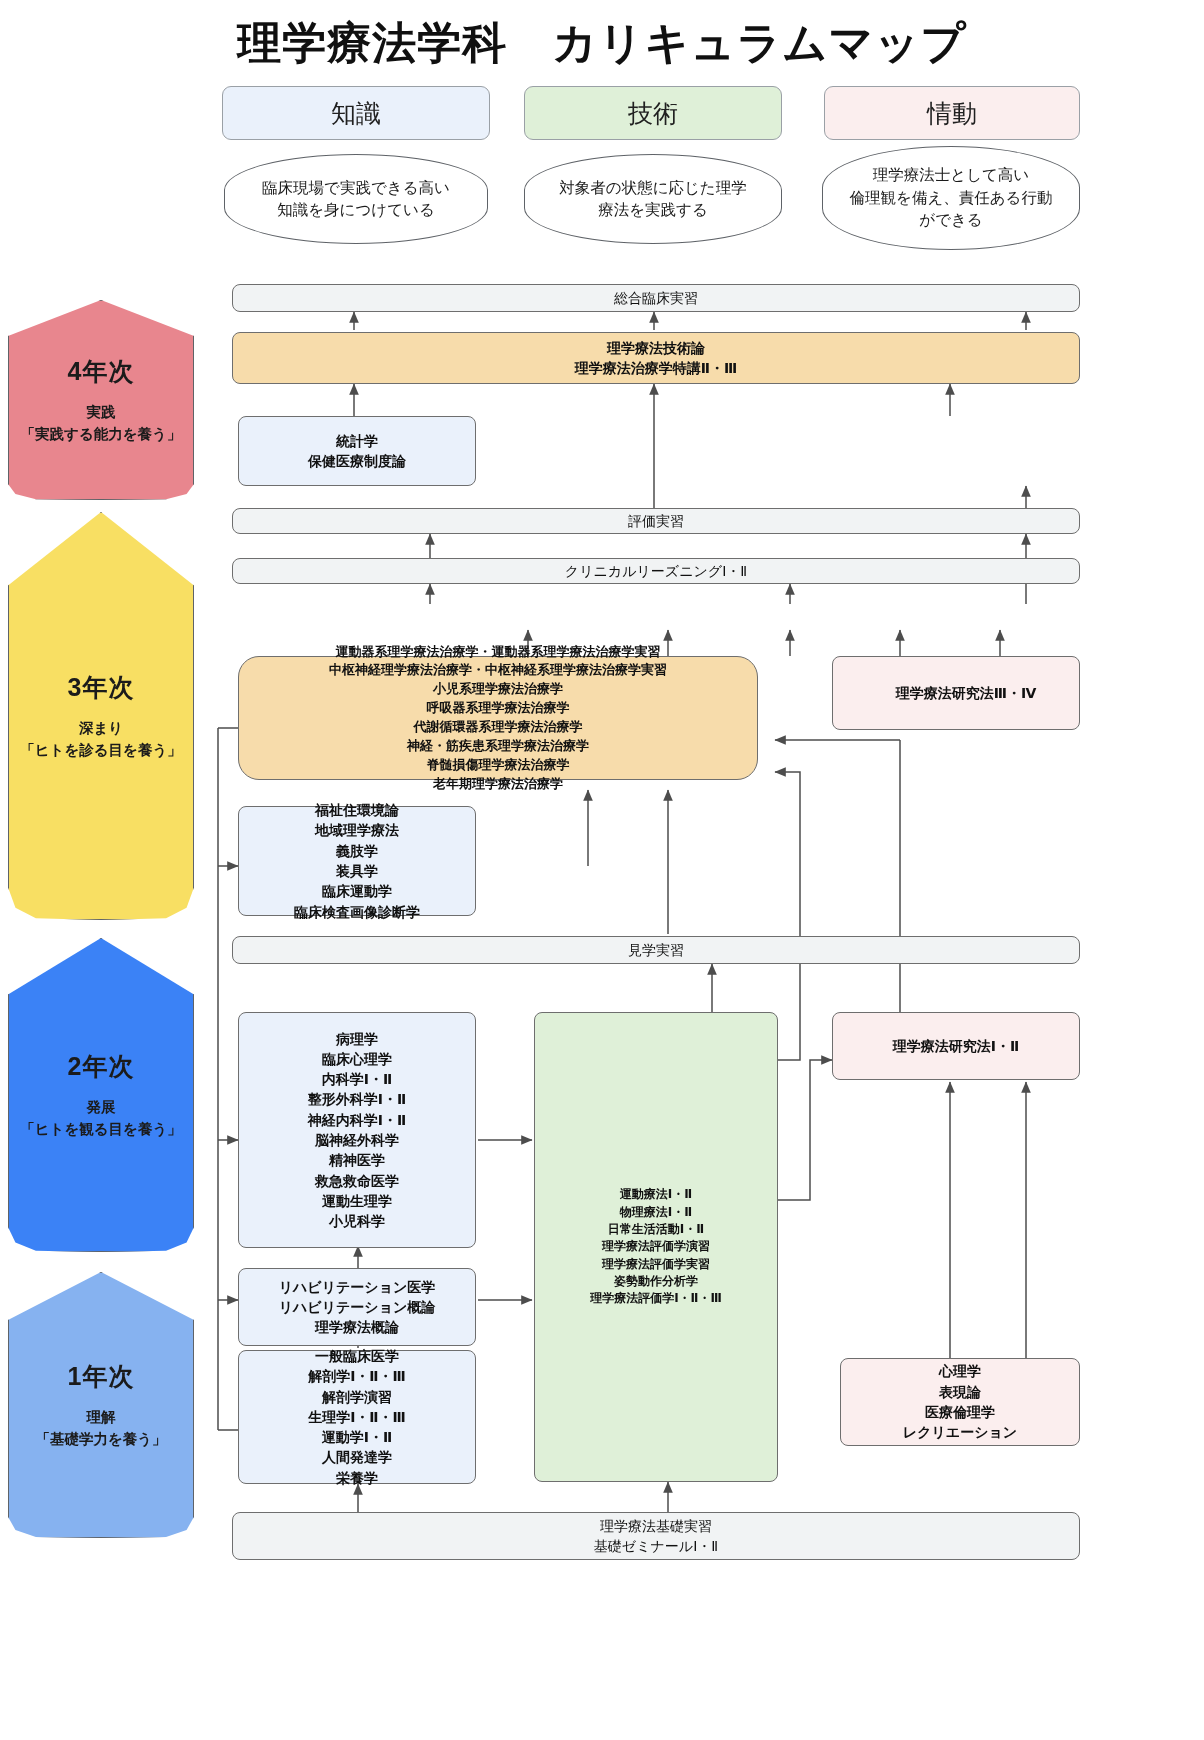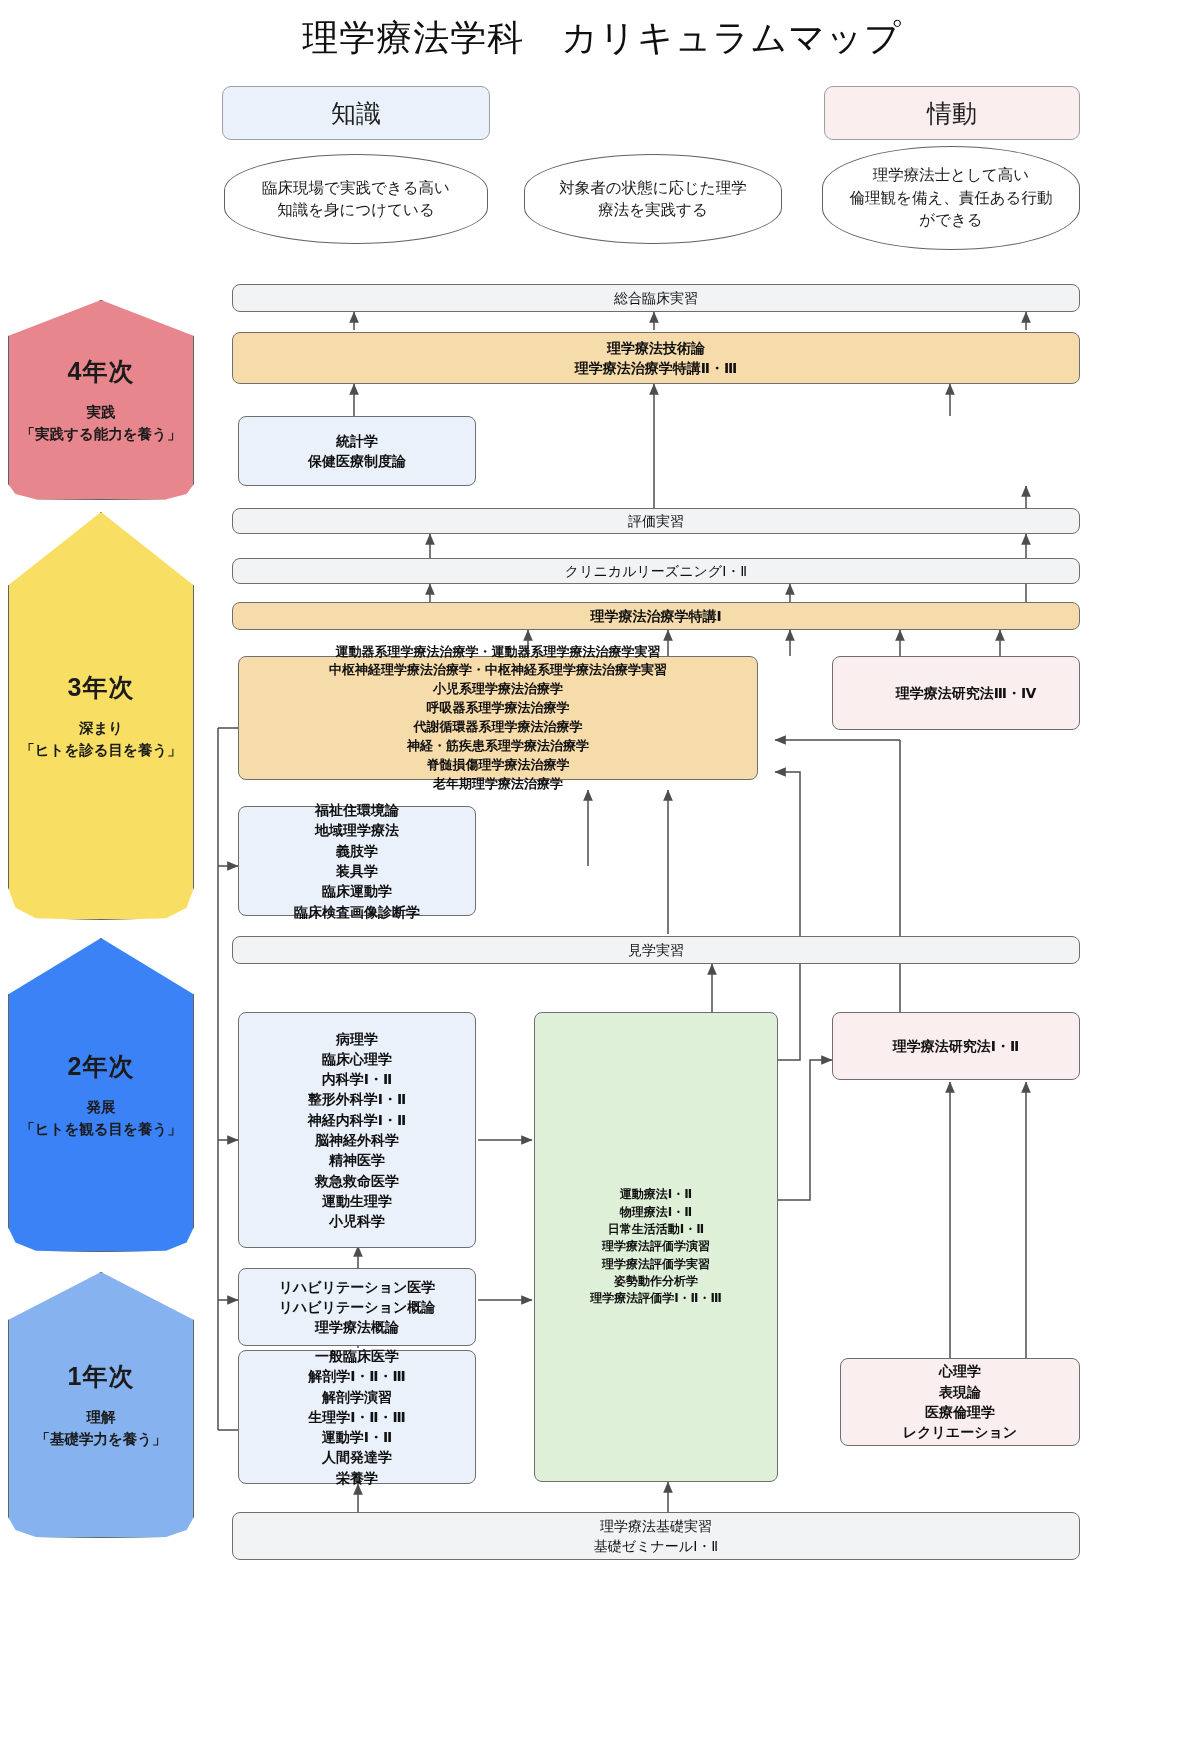--- a/index.html
+++ b/index.html
@@ -15,22 +15,22 @@
     overflow: hidden;
     background: #ffffff;
   }
 
   
   #title {
     position: absolute;
     left: 0; top: 14px;
     width: 1204px;
     text-align: center;
-    font-size: 36px;
-    font-weight: normal;
+    font-size: 44px;
+    font-weight: bold;
     letter-spacing: 1px;
     color: #101010;
     white-space: pre;
   }
 
   
   .domain-head {
     position: absolute;
     height: 54px;
     border-radius: 9px;
@@ -93,20 +93,23 @@
 </head>
 <body>
 
 <div id="page">
 
   <div id="title">理学療法学科　カリキュラムマップ</div>
 
   <div class="domain-head" style="left:222px; top:86px; width:268px; background:#eaf1fb;">
     <span>知識</span>
   </div>
+  <div class="domain-head" style="left:524px; top:86px; width:258px; background:#dff0d8;">
+    <span>技術</span>
+  </div>
   <div class="domain-head" style="left:824px; top:86px; width:256px; background:#fbeeee;font-family:Liberation Serif, serif;">
     <span>情動</span>
   </div>
 
   <div class="domain-desc" style="left:224px; top:154px; width:264px; height:90px;">
     <span class="lines" style="white-space:pre-line;">臨床現場で実践できる高い
 知識を身につけている</span>
   </div>
   <div class="domain-desc" style="left:524px; top:154px; width:258px; height:90px;">
     <span class="lines" style="white-space:pre-line;">対象者の状態に応じた理学
@@ -228,25 +231,22 @@
 
 
   <div class="box bar" style="left:232px; top:508px; width:848px; height:26px;">
     <span class="lines">評価実習</span>
   </div>
 
   <div class="box bar" style="left:232px; top:558px; width:848px; height:26px;">
     <span class="lines">クリニカルリーズニングⅠ・Ⅱ</span>
   </div>
 
-  <div class="box practice" style="left:232px; top:602px; width:848px; height:28px;">
-    <span class="lines">理学療法治療学特講Ⅰ</span>
-  </div>
-
-  <div class="box practice" style="left:238px; top:656px; width:520px; height:124px; font-size:13px;">
+
+  <div class="box practice" style="left:238px; top:656px; width:520px; height:124px; font-size:13px;border-radius:21px;">
     <span class="lines">運動器系理学療法治療学・運動器系理学療法治療学実習
 中枢神経理学療法治療学・中枢神経系理学療法治療学実習
 小児系理学療法治療学
 呼吸器系理学療法治療学
 代謝循環器系理学療法治療学
 神経・筋疾患系理学療法治療学
 脊髄損傷理学療法治療学
 老年期理学療法治療学</span>
   </div>
 

